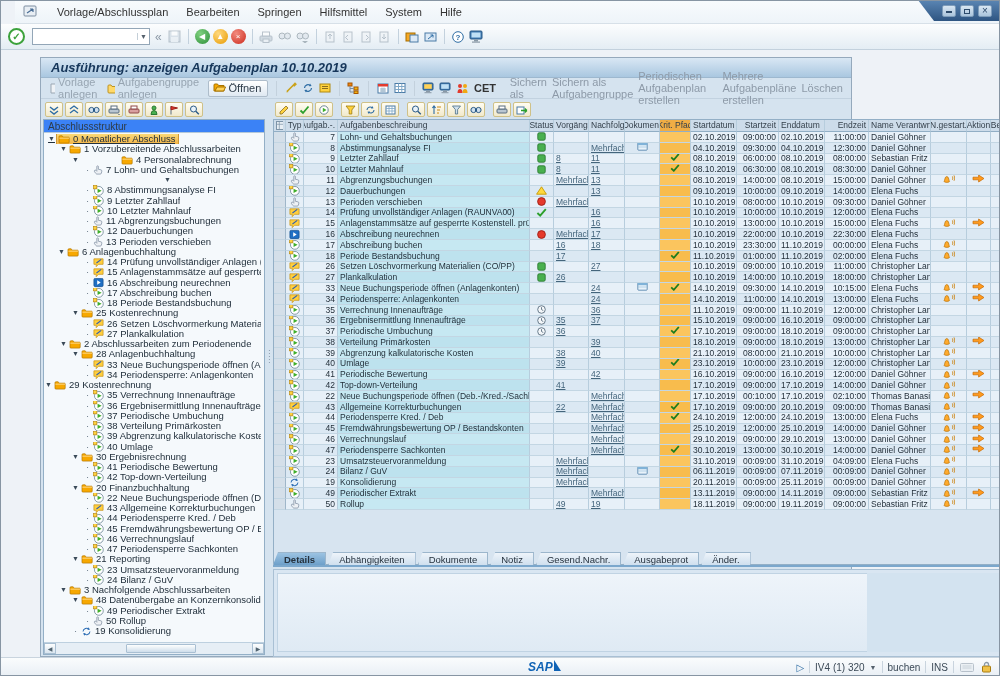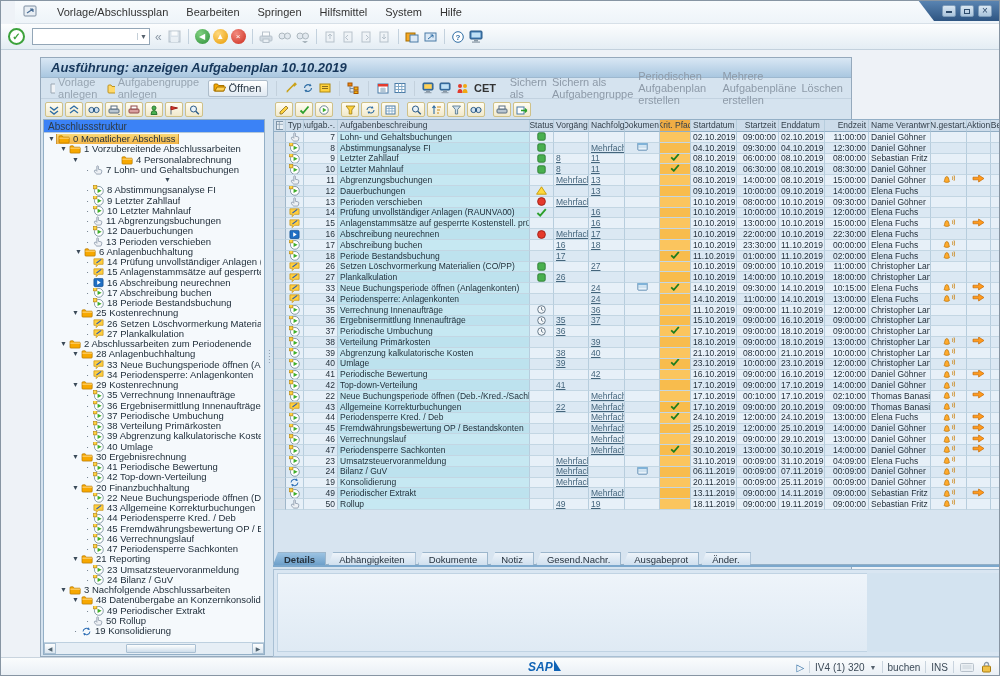--- a/index.html
+++ b/index.html
@@ -405,21 +405,21 @@
         <svg width="11" height="10">
           <circle cx="4.5" cy="4" r="3" fill="#e8f2fa" stroke="#2a5a86"></circle>
           <path d="M6.8 6.2 L9.8 9.2" stroke="#2a5a86" stroke-width="1.4"></path>
         </svg>
       </span>
   </div>
 
   <div class="treepanel">
     <div class="treeheader">Abschlussstruktur</div>
     <div class="treeitems">
-        <div class="titem sel" style="padding-left: 3px;">
+        <div class="titem sel" style="padding-left: 3px; text-decoration: underline;">
           <span class="exp">▼</span>
           <span class="thl">
             <span class="ticon">
               <svg width="12" height="10" viewBox="0 0 13 11">
                 <path d="M1 3 Q1 2 2 2 L4.5 2 L5.5 3.5 L11.5 3.5 Q12.2 3.5 12.2 4.3 L12.2 9 Q12.2 10 11.2 10 L2 10 Q1 10 1 9 Z" fill="#f7a800" stroke="#b87a00" stroke-width="0.8"></path>
                 <path d="M1.4 4.6 L12 4.6" stroke="#ffd67e" stroke-width="1.1"></path>
               </svg>
             </span>
             <span class="tlabel">0 Monatlicher Abschluss</span>
           </span>
@@ -538,21 +538,21 @@
           <span class="leafdot">·</span>
           <span class="thl">
             <span class="ticon">
               <svg width="10" height="10" viewBox="0 0 11 11">
                 <path d="M4.2 1.4 q0.9-0.9 1.7 0 l0 3.3 2.8 0.6 q1.2 0.3 1 1.5 l-0.5 2.2 q-0.2 1-1.3 1 l-3.4 0 q-0.8 0-1.3-0.6 L1.7 7.4 q-0.7-0.9 0.2-1.6 q0.7-0.5 1.4 0.2 l0.9 0.9 Z" fill="#eef1f5" stroke="#7d8da0" stroke-width="0.8"></path>
               </svg>
             </span>
             <span class="tlabel">13 Perioden verschieben</span>
           </span>
         </div>
-        <div class="titem" style="padding-left: 30px;">
+        <div class="titem" style="padding-left: 13px;">
           <span class="exp">▼</span>
           <span class="thl">
             <span class="ticon">
               <svg width="12" height="10" viewBox="0 0 13 11">
                 <path d="M1 3 Q1 2 2 2 L4.5 2 L5.5 3.5 L11.5 3.5 Q12.2 3.5 12.2 4.3 L12.2 9 Q12.2 10 11.2 10 L2 10 Q1 10 1 9 Z" fill="#f7a800" stroke="#b87a00" stroke-width="0.8"></path>
                 <path d="M1.4 4.6 L12 4.6" stroke="#ffd67e" stroke-width="1.1"></path>
               </svg>
             </span>
             <span class="tlabel">6 Anlagenbuchhaltung</span>
           </span>
@@ -696,21 +696,21 @@
           <span class="thl">
             <span class="ticon">
               <svg width="11" height="11" viewBox="0 0 12 12">
                 <path d="M1 2 L11 2 L11 8 L6 8 L3.5 10.5 L3.5 8 L1 8 Z" fill="#ffcf3e" stroke="#c7941a" stroke-width="0.8"></path>
                 <path d="M3.8 6.6 L9 2.6" stroke="#2f5fb0" stroke-width="1.2"></path>
               </svg>
             </span>
             <span class="tlabel">34 Periodensperre: Anlagenkonten</span>
           </span>
         </div>
-        <div class="titem" style="padding-left: 27px;">
+        <div class="titem" style="">
           <span class="exp">▼</span>
           <span class="thl">
             <span class="ticon">
               <svg width="12" height="10" viewBox="0 0 13 11">
                 <path d="M1 3 Q1 2 2 2 L4.5 2 L5.5 3.5 L11.5 3.5 Q12.2 3.5 12.2 4.3 L12.2 9 Q12.2 10 11.2 10 L2 10 Q1 10 1 9 Z" fill="#f7a800" stroke="#b87a00" stroke-width="0.8"></path>
                 <path d="M1.4 4.6 L12 4.6" stroke="#ffd67e" stroke-width="1.1"></path>
               </svg>
             </span>
             <span class="tlabel">29 Kostenrechnung</span>
           </span>

